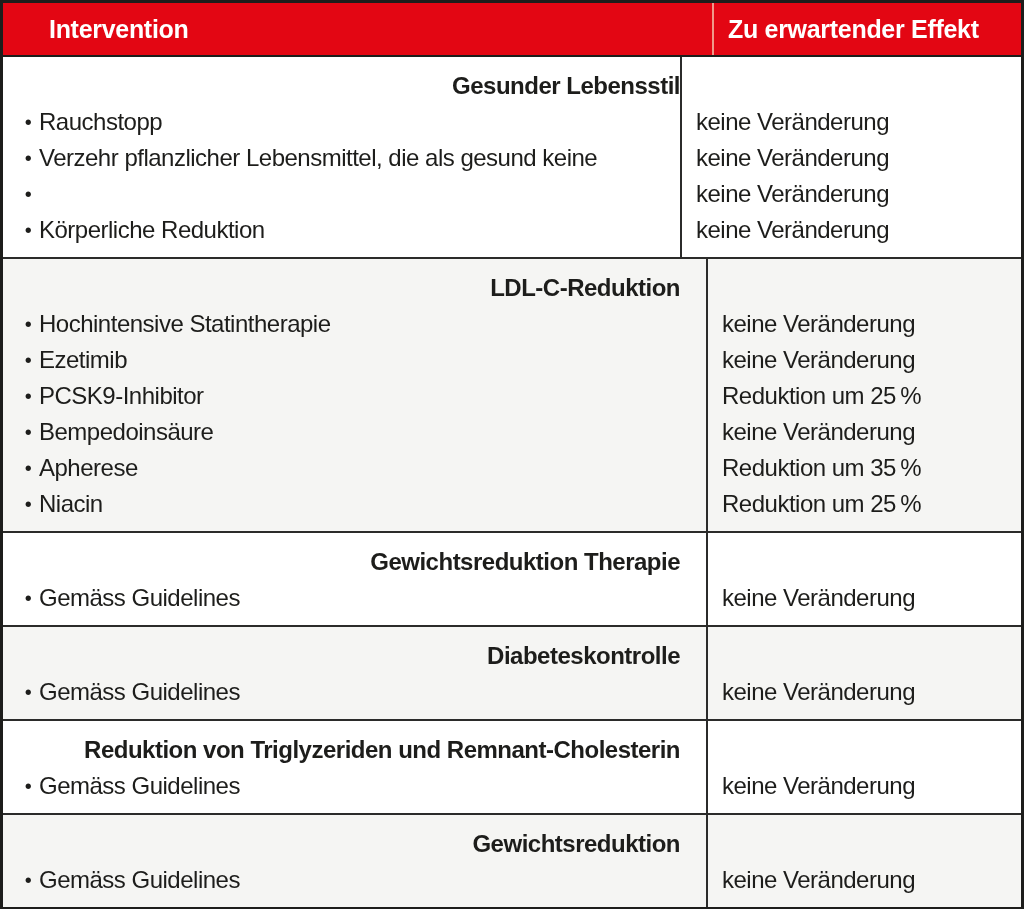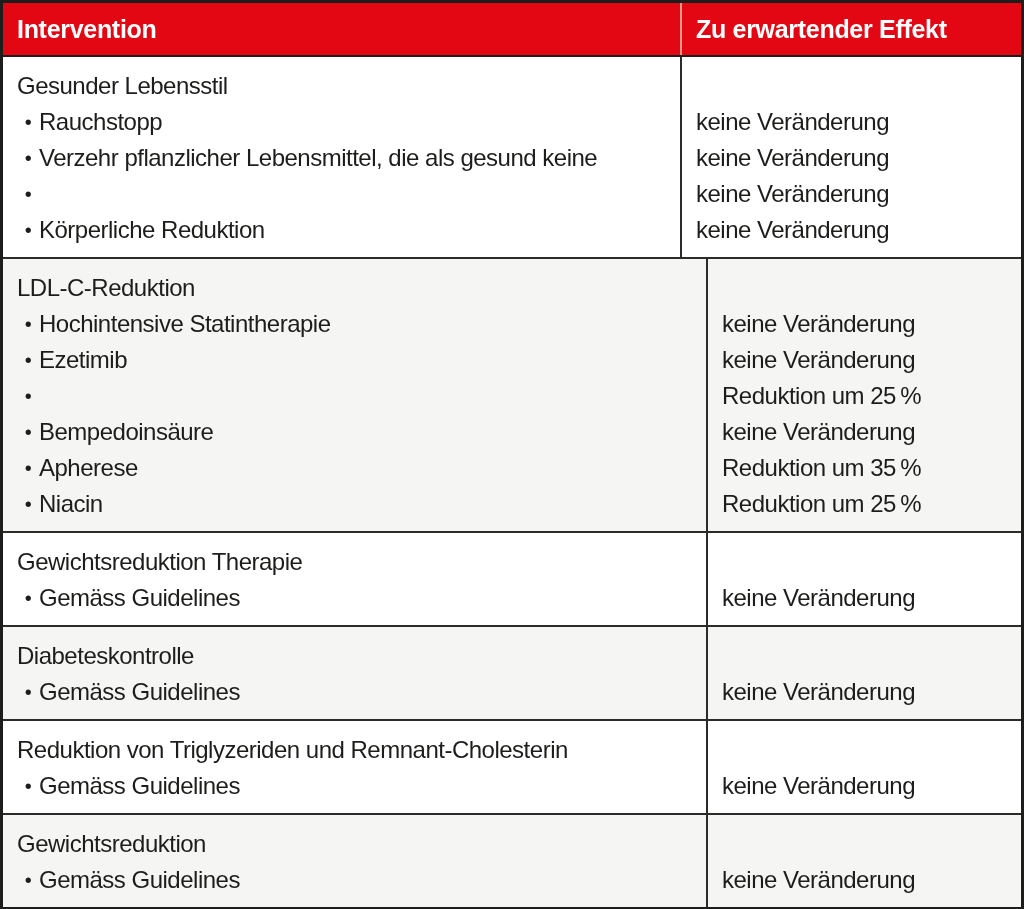--- a/index.html
+++ b/index.html
@@ -24,20 +24,21 @@
     width: 1024px;
     border: 3px solid var(--outer-border);
   }
   .header-row {
     display: grid;
     grid-template-columns: 677px 1fr;
     background: var(--header-bg);
     color: var(--header-text);
     border-bottom: 2px solid var(--outer-border);
     height: 54px;
+    padding-left: 32px;
   }
   .header-cell {
     display: flex;
     align-items: center;
     padding-left: 14px;
     font-size: 25px;
     font-weight: bold;
     letter-spacing: -0.3px;
   }
   .header-cell.right { border-left: 2px solid var(--header-divider); }
@@ -52,21 +53,21 @@
   .cell.right-cell { border-left: 2px solid var(--grid-line); }
   .group-title,
   .bullet-row,
   .effect-line {
     height: 36px;
     line-height: 36px;
     font-size: 24px;
     letter-spacing: -0.5px;
     white-space: nowrap;
   }
-  .group-title { font-weight: normal; }
+  .group-title { font-weight: bold; text-align: right; }
   .bullet-row { display: flex; }
   .bullet {
     flex: 0 0 22px;
     text-align: center;
     font-size: 20px;
   }
 </style>
 </head>
 <body>
 
@@ -109,20 +110,21 @@
           <div class="bullet-row">
             <span class="bullet">•</span>
             <span class="bullet-label">Hochintensive Statintherapie</span>
           </div>
           <div class="bullet-row">
             <span class="bullet">•</span>
             <span class="bullet-label">Ezetimib</span>
           </div>
           <div class="bullet-row">
             <span class="bullet">•</span>
+            <span class="bullet-label">PCSK9-Inhibitor</span>
           </div>
           <div class="bullet-row">
             <span class="bullet">•</span>
             <span class="bullet-label">Bempedoinsäure</span>
           </div>
           <div class="bullet-row">
             <span class="bullet">•</span>
             <span class="bullet-label">Apherese</span>
           </div>
           <div class="bullet-row">

